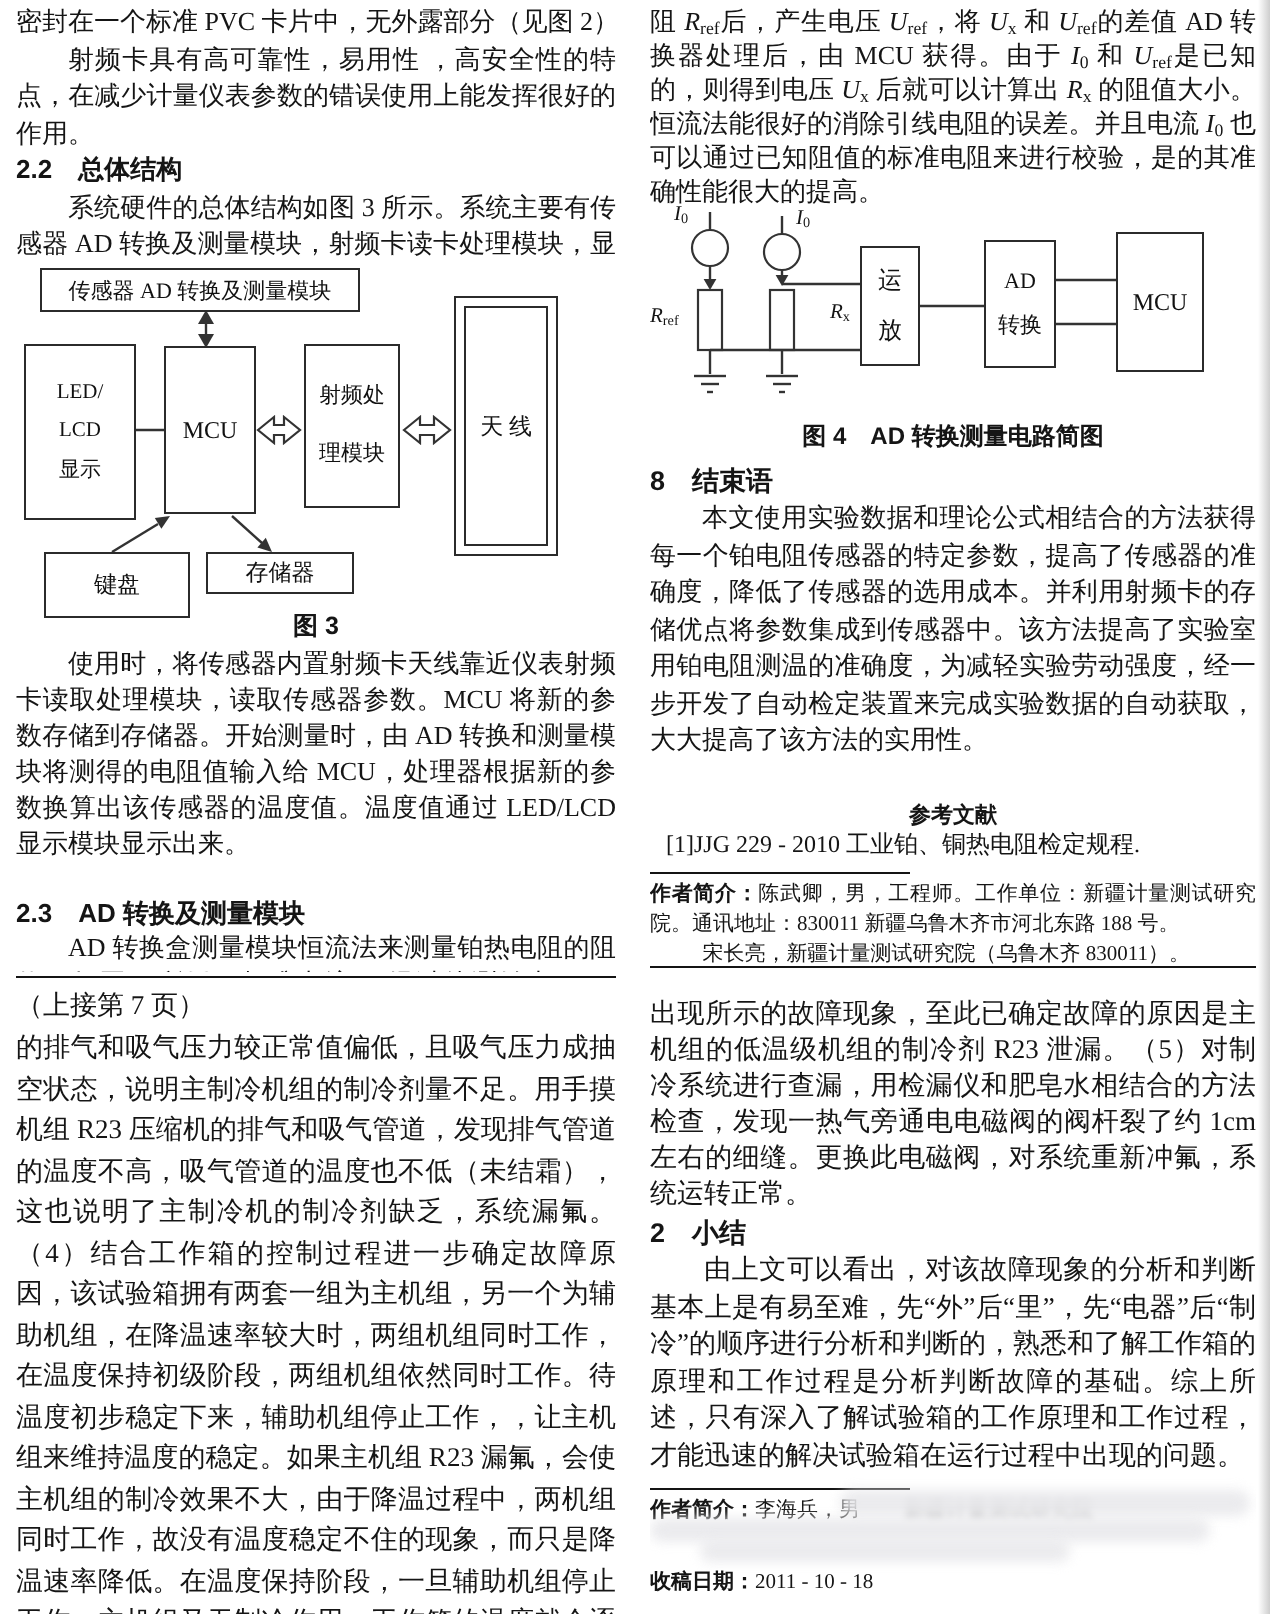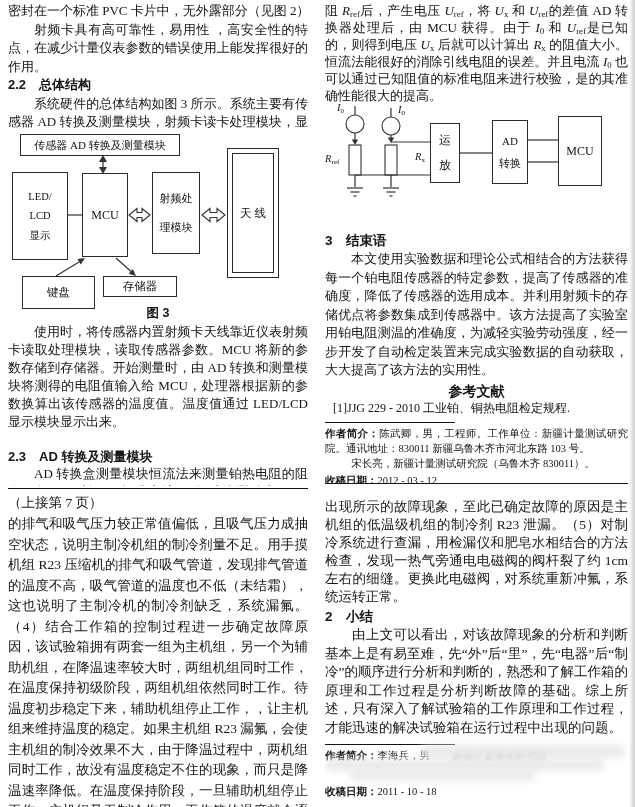--- a/index.html
+++ b/index.html
@@ -18,21 +18,21 @@
   .fig{position:absolute}
   .dbox{position:absolute;border:1px solid #2b2b2b;background:#fff;display:flex;
         align-items:center;justify-content:center;font-size:11.5px;text-align:center;color:#111}
   .dbox-inner{position:absolute;inset:4px;border:1px solid #2b2b2b;display:flex;align-items:center;justify-content:center}
   .figcap{position:absolute;left:0;width:100%;text-align:center;font-weight:bold;font-size:12.5px;
           font-family:"Liberation Sans","DejaVu Sans",sans-serif}
   .rule{position:absolute;border-top:1.6px solid #141414}
   .shortrule{width:130px;border-top:1.6px solid #141414;margin:6px 0 3px}
   .meta{font-size:10.5px;line-height:15px;text-align:justify}
   .meta b{font-family:"Liberation Sans","DejaVu Sans",sans-serif}
-  .refh{text-align:center;font-weight:bold;font-size:14px;margin-top:3px;
+  .refh{text-align:center;font-weight:bold;font-size:11px;margin-top:20px;
         font-family:"Liberation Sans","DejaVu Sans",sans-serif}
   .refitem{font-size:12px;line-height:15px;padding-left:8px}
   sub{font-size:.68em;line-height:0;vertical-align:-.22em}
   svg{position:absolute;left:0;top:0}
   line,path.wire{stroke:#333;stroke-width:1.2;fill:none}
   .head{fill:#333;stroke:none}
   .hollow{fill:#fff;stroke:#333;stroke-width:1.1}
   .svglabel{position:absolute;font-size:10.5px;background:transparent}
   .faint{filter:blur(1.6px);opacity:.5;margin-left:22px}
   .blob{position:absolute;background:#e9e9ec;border-radius:10px;filter:blur(3px);opacity:.9}
@@ -125,28 +125,29 @@
       </svg>
       <div class="svglabel" style="left:12px;top:-2px"><i>I</i><sub>0</sub></div>
       <div class="svglabel" style="left:73px;top:0px"><i>I</i><sub>0</sub></div>
       <div class="svglabel" style="left:0px;top:49px"><i>R</i><sub>ref</sub></div>
       <div class="svglabel" style="left:90px;top:47px"><i>R</i><sub>x</sub></div>
       <div class="dbox pre" style="left:105px;top:19px;width:30px;height:60px;font-size:12px;line-height:2.1">运
 放</div>
       <div class="dbox pre" style="left:167px;top:16px;width:36px;height:64px;font-size:11px;line-height:2">AD
 转换</div>
       <div class="dbox" style="left:233px;top:12px;width:44px;height:70px;font-size:12px">MCU</div>
+      <div class="figcap" style="top:106px;font-size:12px">图 4　AD 转换测量电路简图</div>
     </div>
 
-    <p class="t135 hsec" style="margin-top:2px">3　结束语</p>
+    <p class="t135 hsec" style="margin-top:2px">8　结束语</p>
     <p class="t13 ind">本文使用实验数据和理论公式相结合的方法获得每一个铂电阻传感器的特定参数，提高了传感器的准确度，降低了传感器的选用成本。并利用射频卡的存储优点将参数集成到传感器中。该方法提高了实验室用铂电阻测温的准确度，为减轻实验劳动强度，经一步开发了自动检定装置来完成实验数据的自动获取，大大提高了该方法的实用性。</p>
     <div class="refh">参考文献</div>
     <p class="refitem">[1]JJG 229 - 2010 工业铂、铜热电阻检定规程.</p>
     <div class="shortrule"></div>
-    <p class="meta"><b>作者简介：</b><span>陈武卿，男，工程师。工作单位：新疆计量测试研究院。通讯地址：830011 新疆乌鲁木齐市河北东路 103 号。</span></p>
+    <p class="meta"><b>作者简介：</b><span>陈武卿，男，工程师。工作单位：新疆计量测试研究院。通讯地址：830011 新疆乌鲁木齐市河北东路 188 号。</span></p>
     <p class="meta" style="text-indent:2.5em">宋长亮，新疆计量测试研究院（乌鲁木齐 830011）。</p>
     <p class="meta" style="margin-top:2px"><b>收稿日期：</b><span>2012 - 03 - 12</span></p>
   </div>
 
   <div class="rule" style="left:325px;top:483px;width:303px"></div>
 
   <div class="colflow" style="left:325px;top:498px;width:303px;height:309px">
     <p class="t135">出现所示的故障现象，至此已确定故障的原因是主机组的低温级机组的制冷剂 R23 泄漏。（5）对制冷系统进行查漏，用检漏仪和肥皂水相结合的方法检查，发现一热气旁通电电磁阀的阀杆裂了约 1cm 左右的细缝。更换此电磁阀，对系统重新冲氟，系统运转正常。</p>
     <p class="t135 hsec" style="margin-top:2px">2　小结</p>
     <p class="t135 ind" style="line-height:18.6px">由上文可以看出，对该故障现象的分析和判断基本上是有易至难，先“外”后“里”，先“电器”后“制冷”的顺序进行分析和判断的，熟悉和了解工作箱的原理和工作过程是分析判断故障的基础。综上所述，只有深入了解试验箱的工作原理和工作过程，才能迅速的解决试验箱在运行过程中出现的问题。</p>

